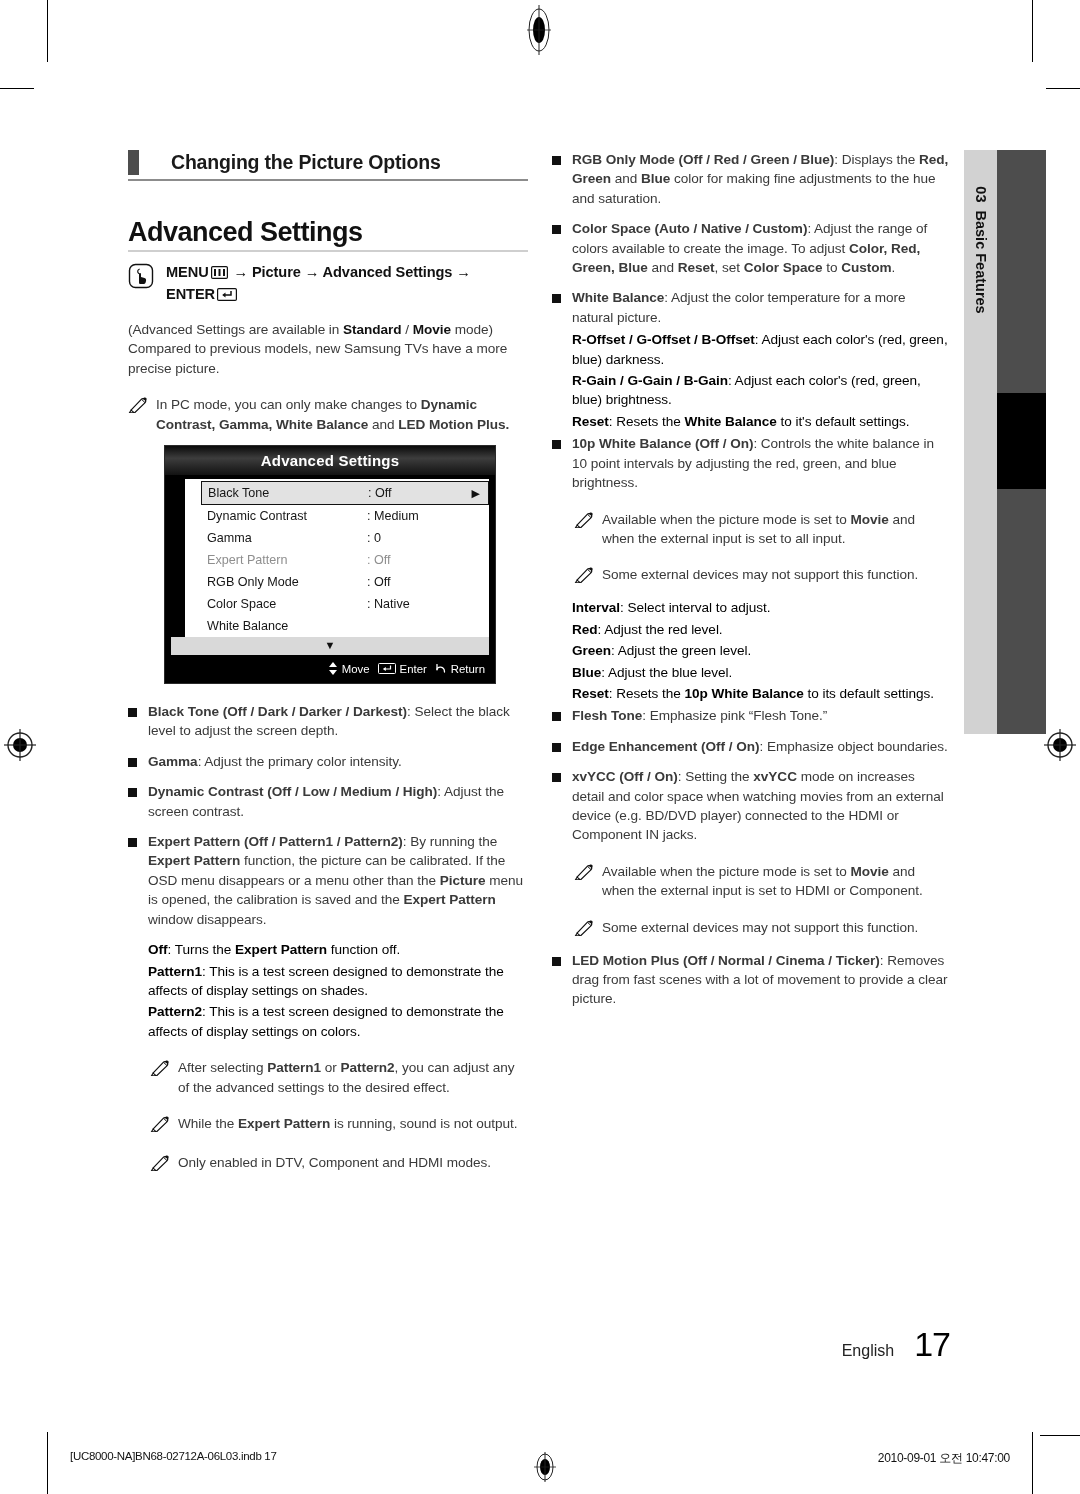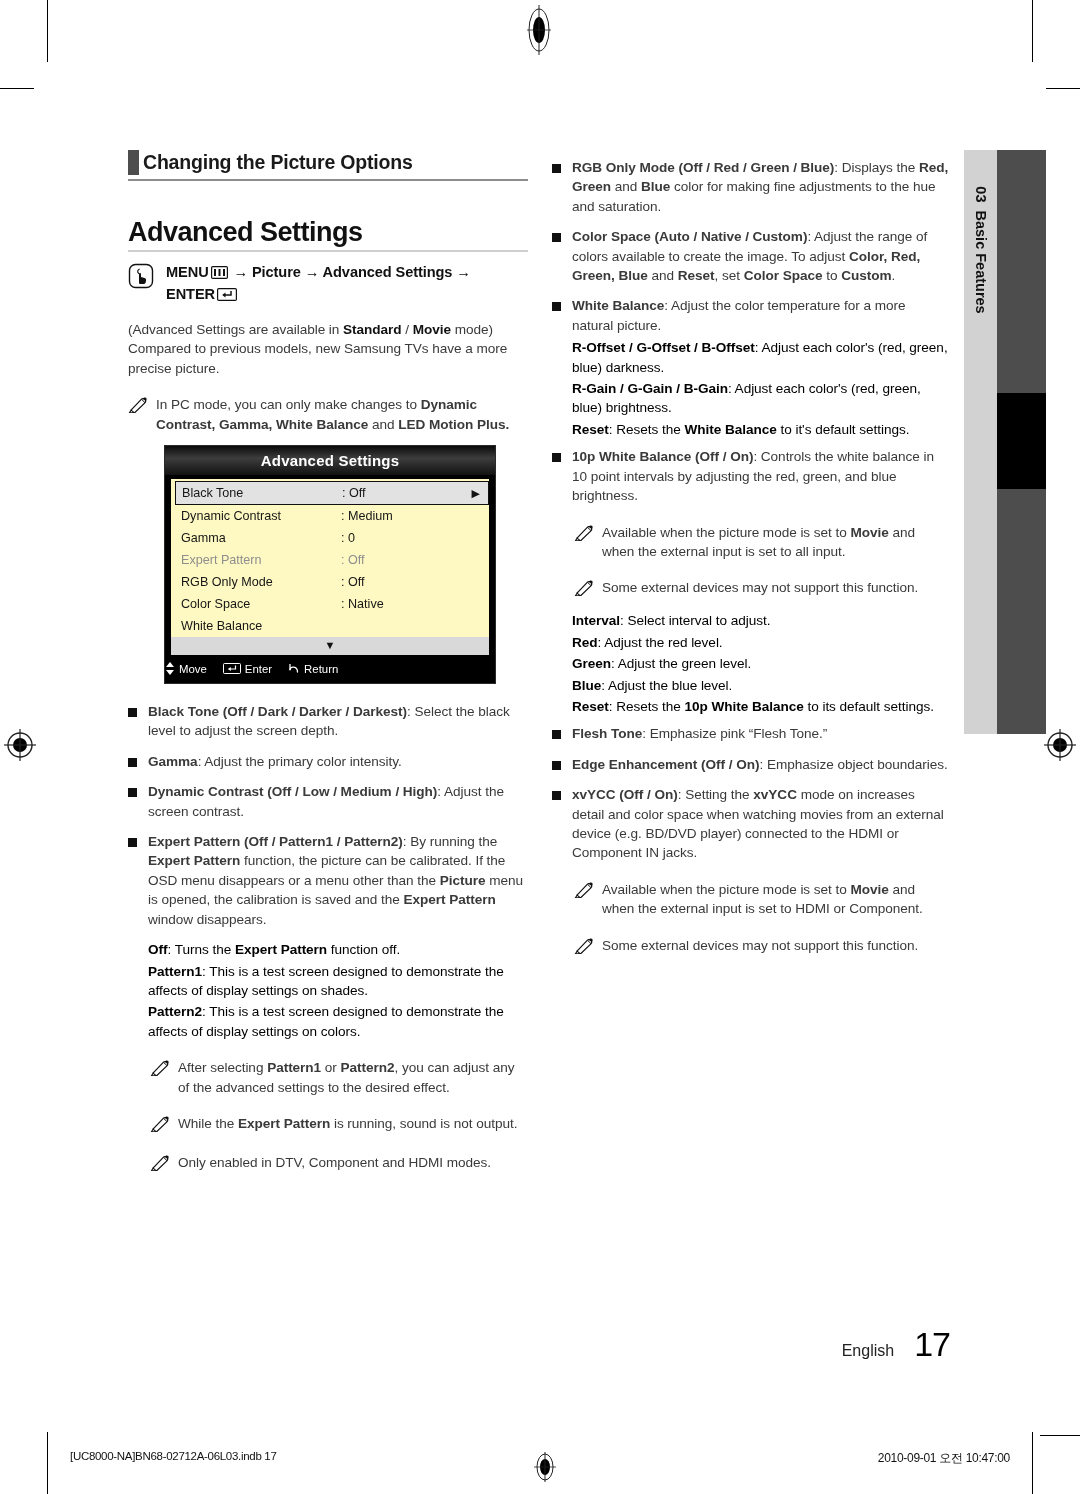--- a/index.html
+++ b/index.html
@@ -31,21 +31,21 @@
   
   .section-head{
     display:flex;align-items:center;
     margin:0 0 4px 0;
   }
   .section-bar{
     width:11px;height:25px;background:#4d4d4d;flex:0 0 auto;
   }
   .section-title{
     font-size:19.5px;font-weight:bold;letter-spacing:-0.2px;
-    margin-left:4px;color:#1a1a1a;
+    margin-left:32px;color:#1a1a1a;
   }
   .section-rule{
     height:1.5px;background:#8c8c8c;width:400px;margin-top:3px;
   }
 
   h1.doc-h1{
     font-size:27px;font-weight:bold;letter-spacing:-0.5px;
     margin:36px 0 2px 0;color:#111;
   }
   .h1-rule{height:2.5px;background:#cfcfcf;width:400px;margin-bottom:10px;}
@@ -72,21 +72,21 @@
     display:flex;margin:17px 0 11px 0;
   }
   .note .pencil{flex:0 0 auto;width:22px;margin-right:6px;margin-top:2px;}
   .note .note-text{
     font-size:13.6px;line-height:19.4px;color:#3a3a3a;letter-spacing:-0.05px;
   }
   .note.indent{margin-left:22px;}
 
   
   .bullet{
-    display:flex;margin:8px 0 11px 0;
+    display:flex;margin:0 0 11px 0;
   }
   .bullet .sq{
     flex:0 0 auto;width:9px;height:9px;background:#111;margin-right:11px;margin-top:6px;
   }
   .bullet .btext{
     font-size:13.6px;line-height:19.4px;color:#3a3a3a;letter-spacing:-0.05px;
   }
   .sub{
     font-size:13.6px;line-height:19.4px;color:#000000;margin:0 0 3px 20px;
     letter-spacing:-0.05px;
@@ -99,41 +99,41 @@
     border:1px solid #2a2a2a;
   }
   .osd-title{
     height:29px;
     background:linear-gradient(180deg,#0a0a0a 0%,#3d3d3d 42%,#121212 100%);
     color:#fff;font-size:15px;font-weight:bold;
     display:flex;align-items:center;justify-content:center;
     letter-spacing:0.2px;
   }
   .osd-list{
-    background:#fef9c3;margin:4px 6px 0 6px;padding:2px 0 0 4px;
+    background:#ffffff;margin:4px 6px 0 20px;padding:2px 0 0 16px;
   }
   .osd-row{
     display:flex;align-items:center;height:22px;
     font-size:12.6px;color:#161616;padding:0 6px;
   }
   .osd-row .lbl{width:160px;}
   .osd-row .val{flex:1;}
   .osd-row.selected{
     border:1.5px solid #111;background:#e2e2e2;height:22px;
   }
   .osd-row.disabled{color:#8e8e8e;}
   .osd-row .arrow{font-size:11px;color:#111;padding-right:2px;}
   .osd-down{
     background:#d9d9d9;margin:0 6px 0 6px;text-align:center;
     font-size:11px;color:#111;height:18px;line-height:16px;
   }
   .osd-foot{
     height:28px;background:#000;color:#fff;
-    display:flex;align-items:center;
-    font-size:11.4px;padding-right:10px;gap:16px;
+    display:flex;align-items:center;justify-content:flex-end;
+    font-size:11.4px;padding-right:10px;gap:8px;
   }
   .osd-foot span.item{display:inline-flex;align-items:center;gap:4px;}
 
   
   .tab-wrap{position:absolute;right:0;top:150px;width:124px;height:584px;}
   .tab-light{
     position:absolute;left:8px;top:0;width:33px;height:584px;background:#d2d2d2;
   }
   .tab-dark{
     position:absolute;left:41px;top:0;width:49px;height:584px;background:#4d4d4d;
@@ -469,20 +469,24 @@
     <div class="note indent">
       <span class="pencil"><svg width="22" height="16" viewBox="0 0 22 16">
             <path d="M3 13.2 L13.5 2.2 C14.4 1.3 16 1.4 16.9 2.4 C17.8 3.4 17.8 4.9 16.9 5.8 L6.4 16" fill="none" stroke="#111" stroke-width="1.2"></path>
             <path d="M3.1 13.1 L6.4 15.9 L1.4 15.9 Z" fill="none" stroke="#111" stroke-width="1.1"></path>
             <path d="M13.6 2.4 L17 5.6" stroke="#111" stroke-width="1"></path>
             <path d="M14.4 1.6 L16.4 0.6 C17.6 0.2 18.9 1.1 18.6 2.4 L18 4" fill="#111"></path>
           </svg></span>
       <span class="note-text">Some external devices may not support this function.</span>
     </div>
 
+    <div class="bullet">
+      <div class="sq"></div>
+      <div class="btext"><b>LED Motion Plus (Off / Normal / Cinema / Ticker)</b><span>: Removes drag from fast scenes with a lot of movement to provide a clear picture.</span></div>
+    </div>
 
   </div>
 
   <div class="tab-wrap">
     <div class="tab-light"></div>
     <div class="tab-dark"></div>
     <div class="tab-black"></div>
     <div class="tab-text">
       <div class="rot">
         <span class="tab-num">03</span>&nbsp;&nbsp;<span>Basic Features</span>

